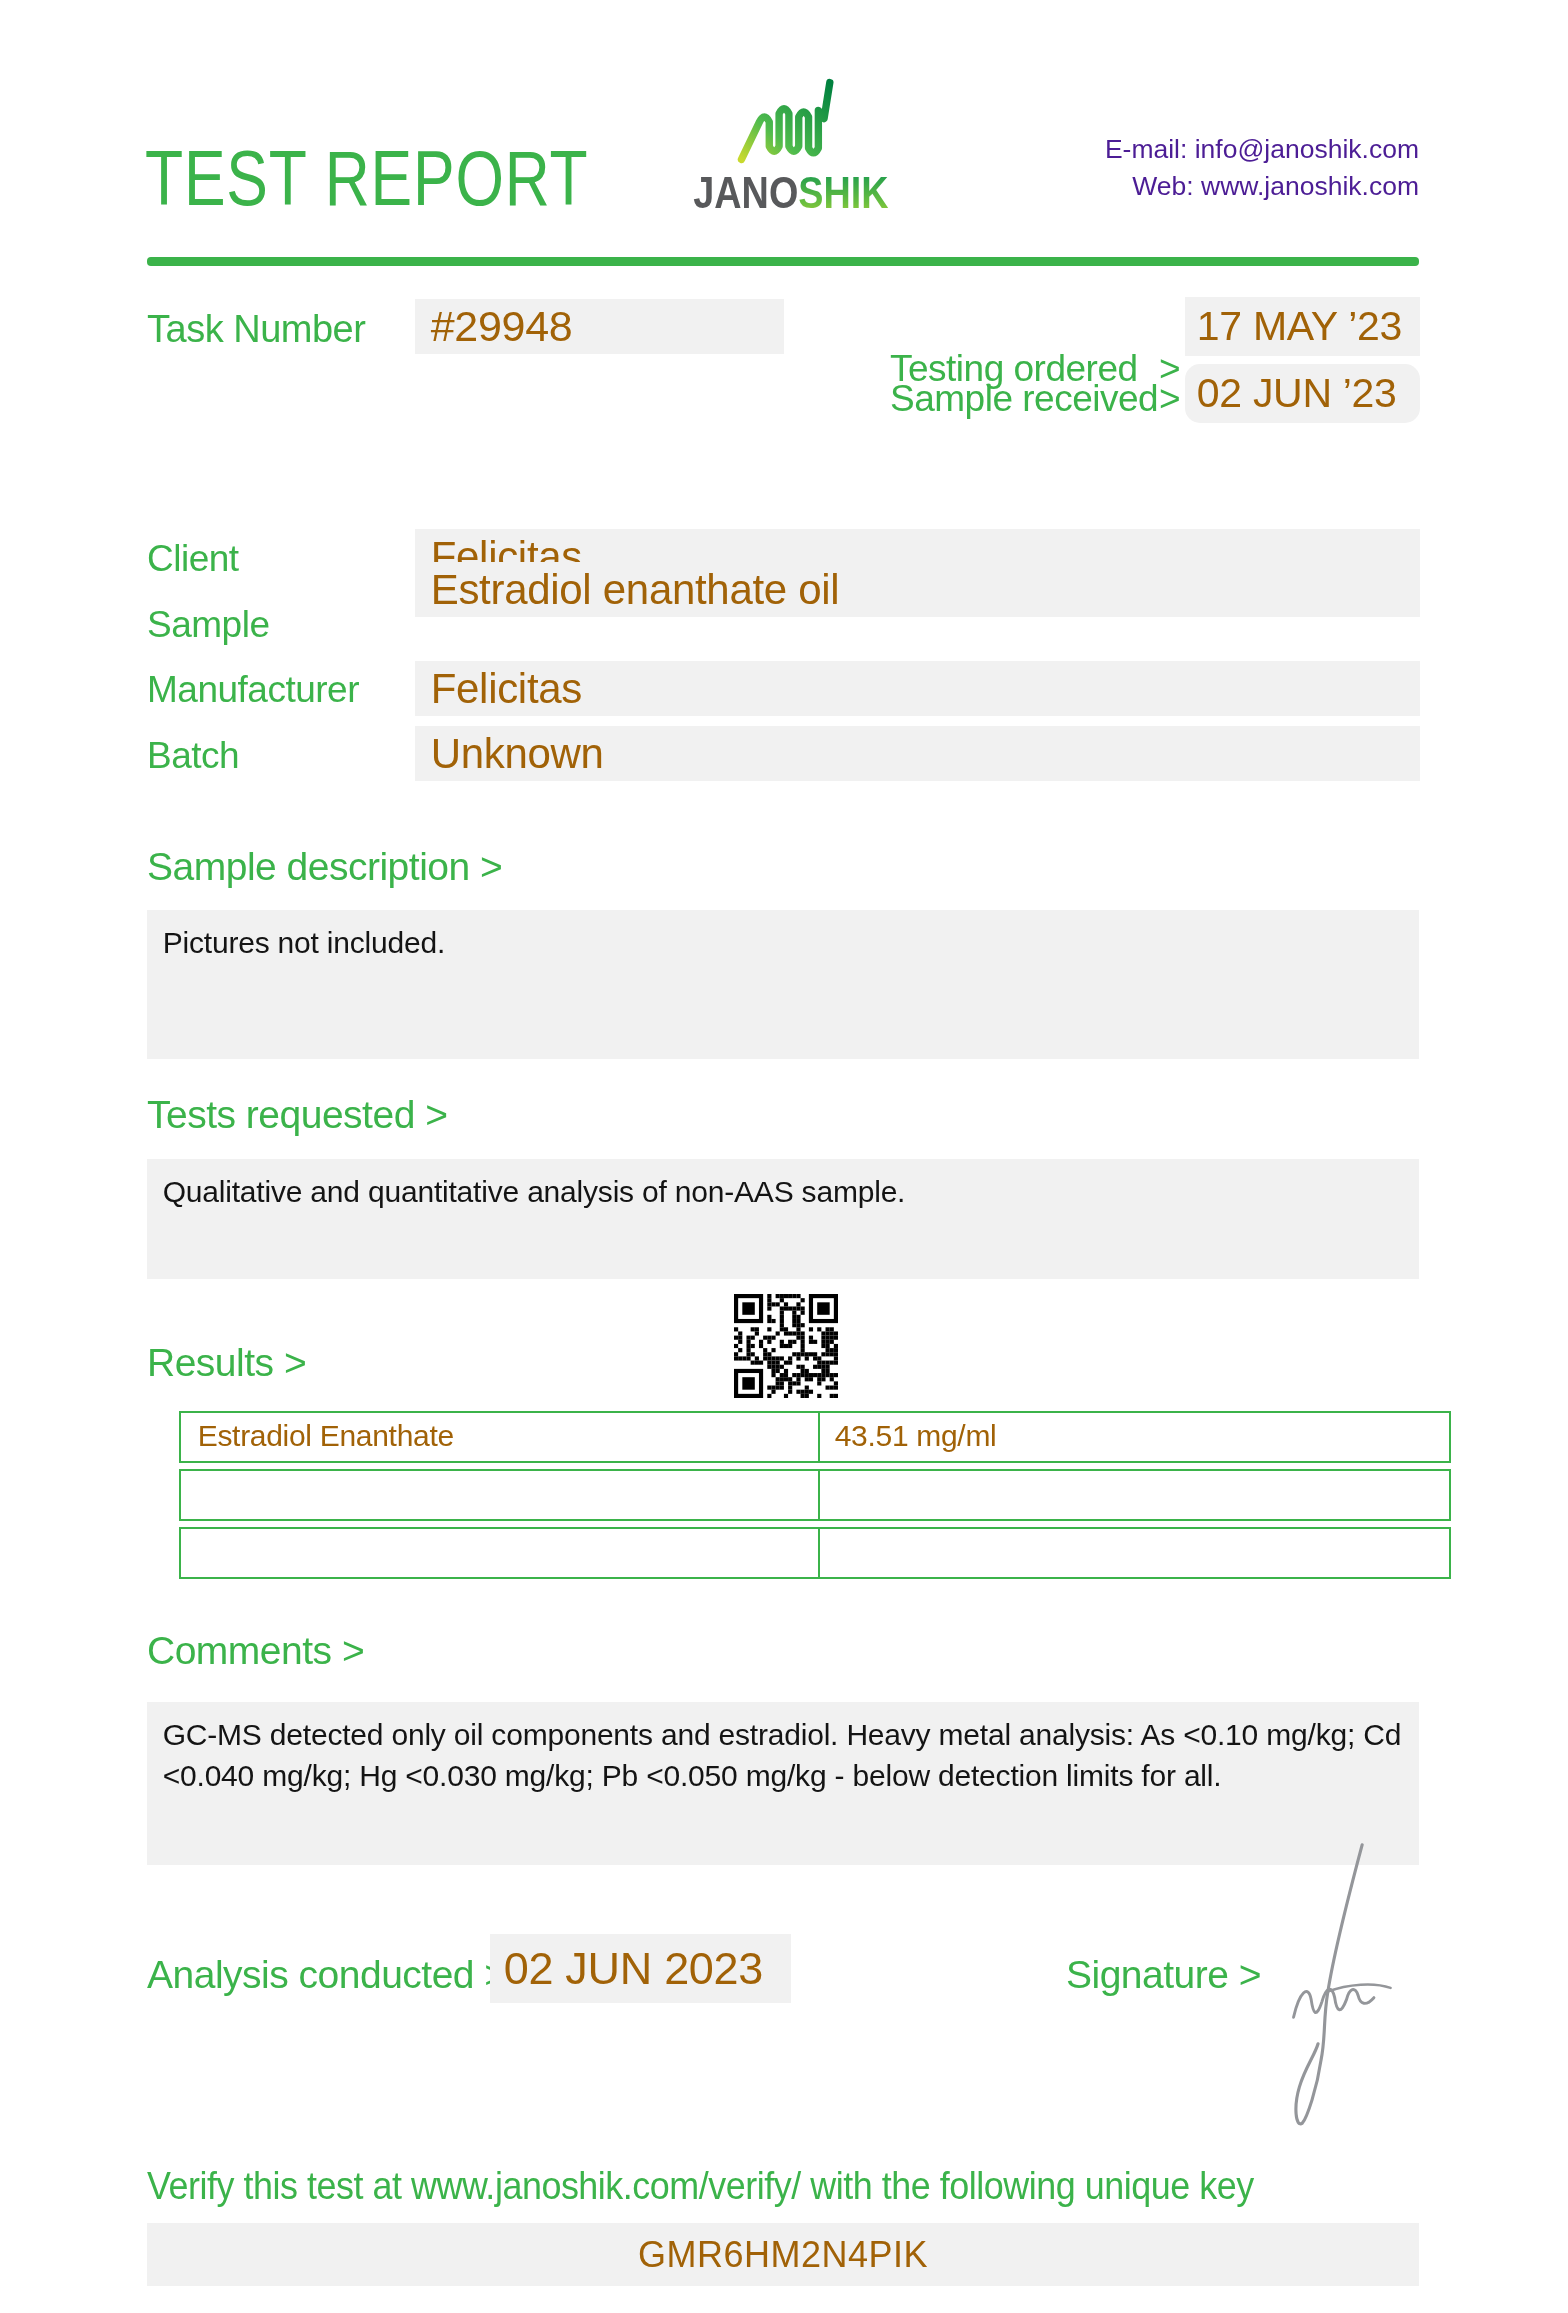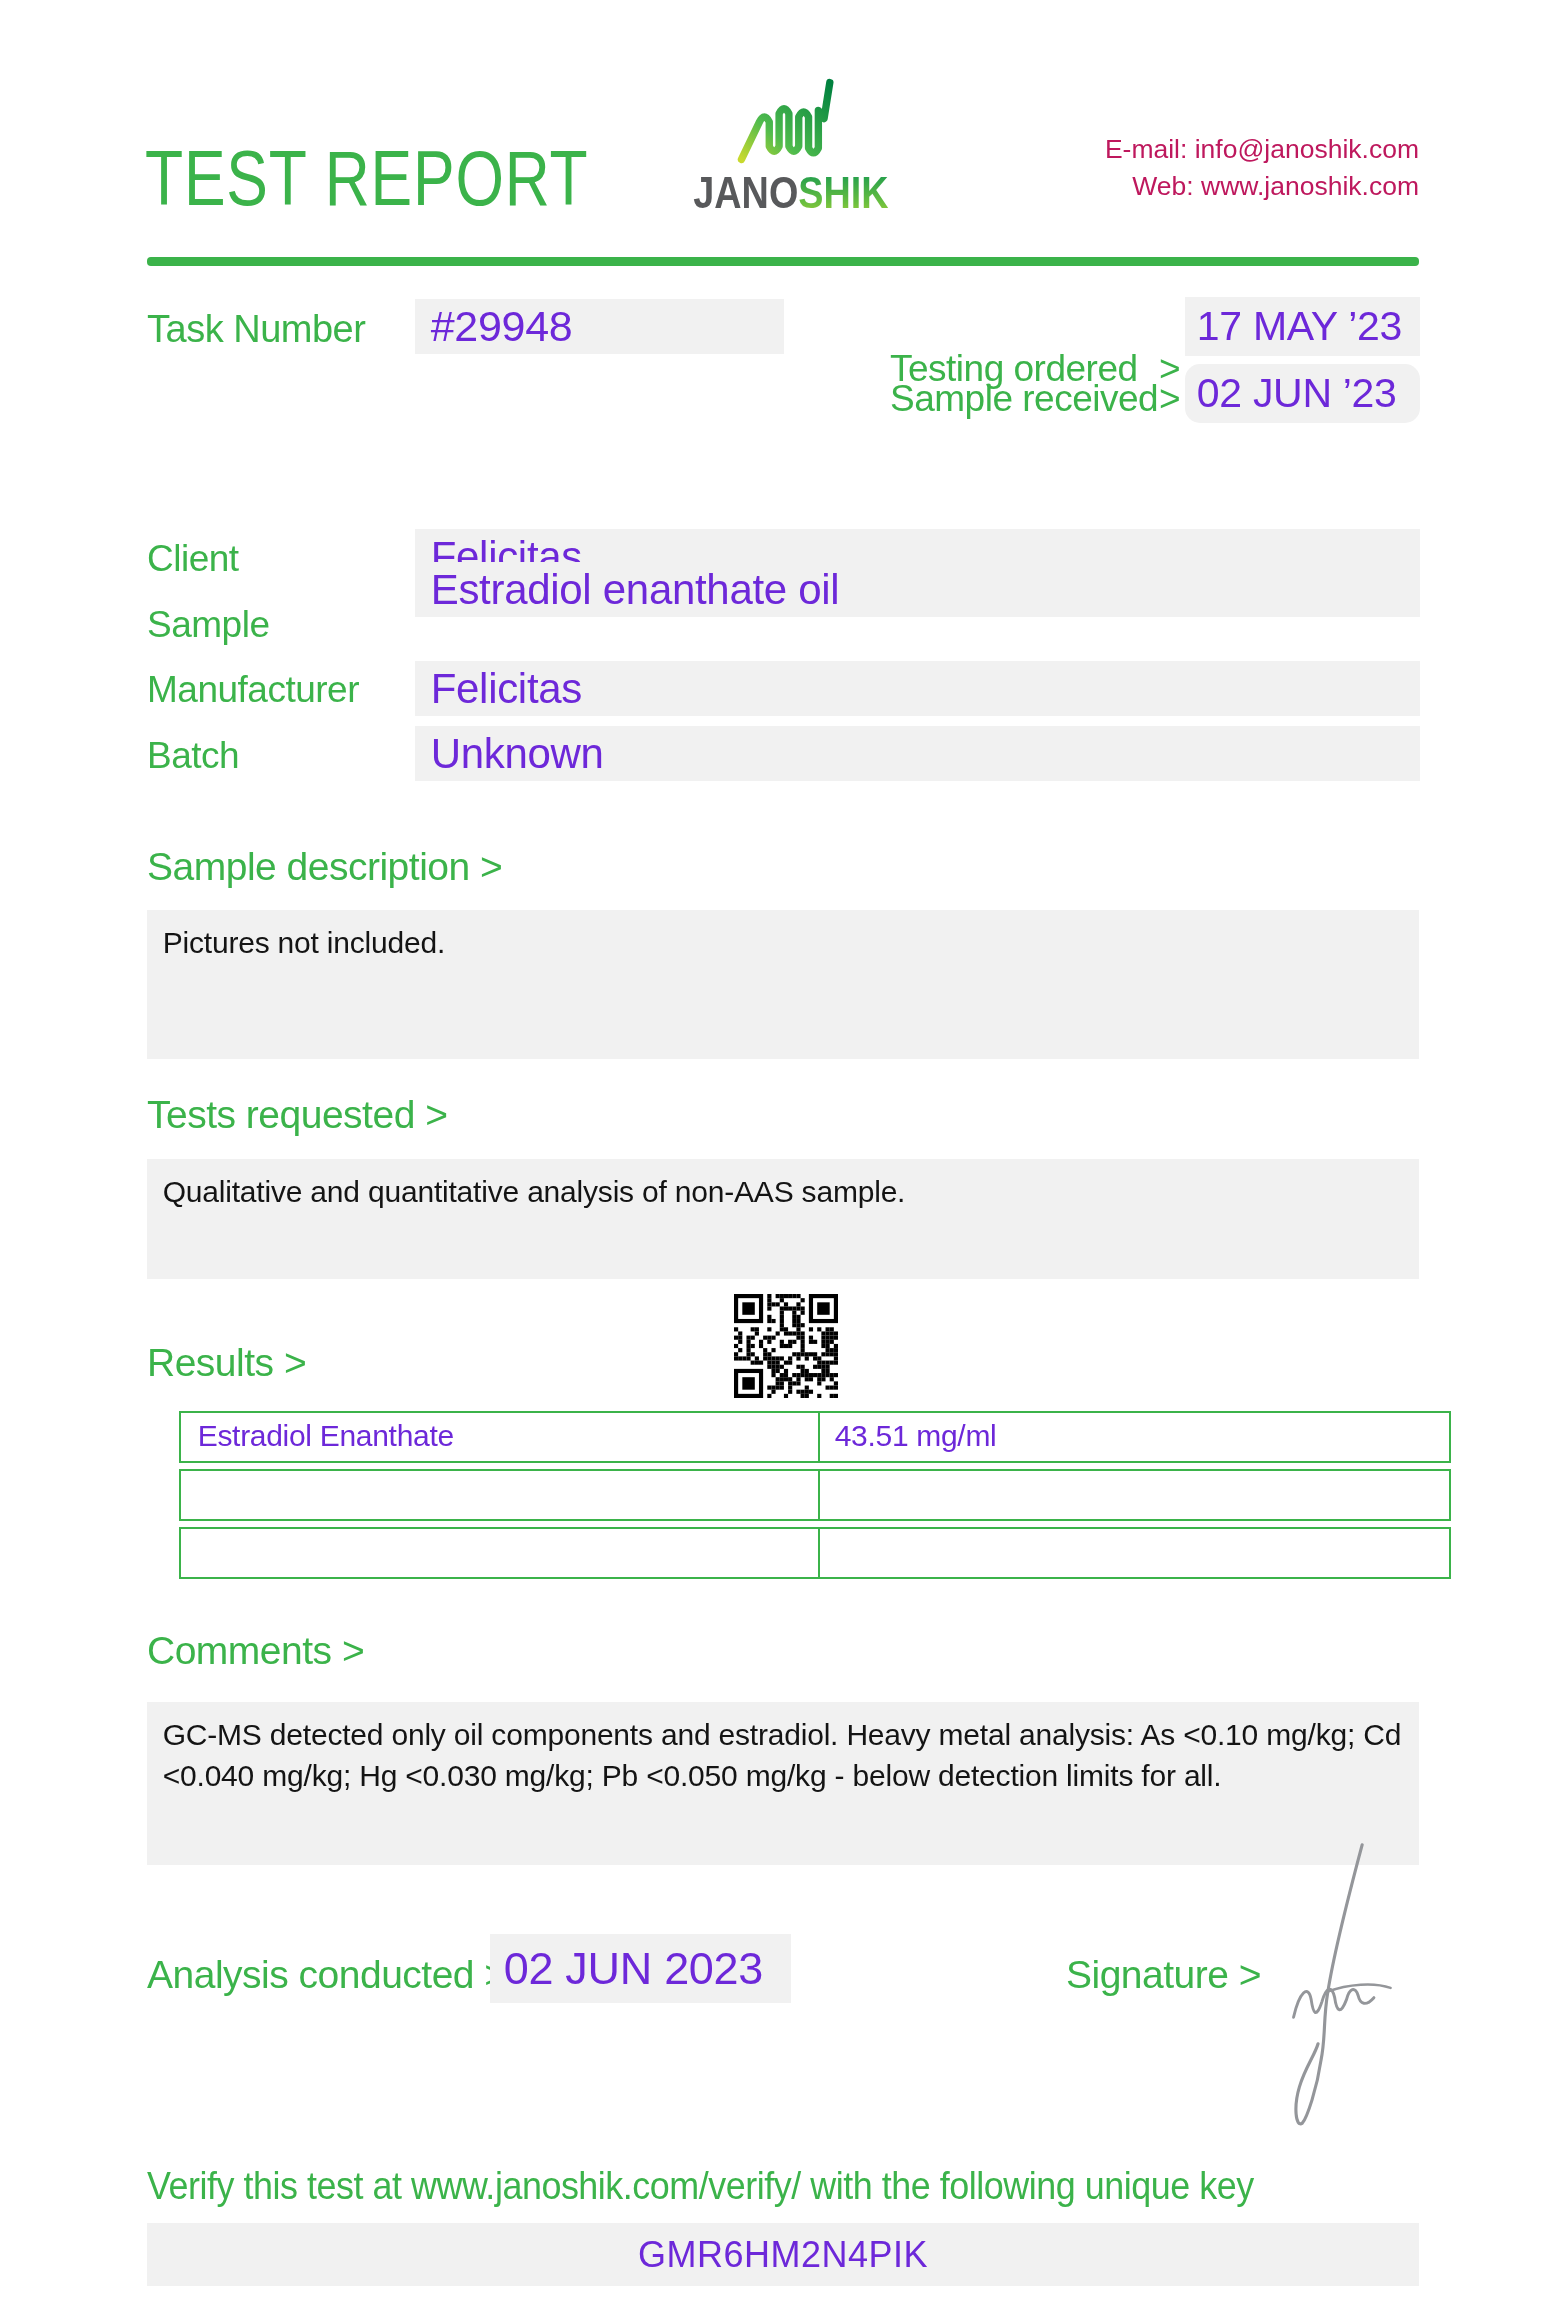--- a/index.html
+++ b/index.html
@@ -10,31 +10,31 @@
   .title{left:145px;top:139px;font-size:78px;line-height:1;color:#3bb34a;font-weight:500;
          transform:scaleX(.80);transform-origin:left top;letter-spacing:1px;white-space:nowrap;}
 
   .logo-icon{left:733px;top:76px;width:102px;height:90px;}
   .wordmark{left:676px;top:167px;width:216px;text-align:center;font-size:45px;font-weight:700;
             letter-spacing:0;transform:scaleX(.84);transform-origin:center top;white-space:nowrap;}
   .wm-left{color:#58595b;}
   .wm-right{background:linear-gradient(180deg,#1d9c4e 10%,#6abf3f 70%,#a8cf38 100%);
             -webkit-background-clip:text;background-clip:text;color:transparent;}
 
-  .contact{right:149px;top:131px;text-align:right;font-size:26.5px;line-height:1.38;color:#be185d;margin-left:8px;}
+  .contact{right:149px;top:131px;text-align:right;font-size:26.5px;line-height:1.38;color:#4c1d95;margin-left:8px;}
 
   .rule{left:147px;top:257px;width:1272px;height:8.8px;background:#3bb34a;border-radius:3.9px;}
 
   .glabel{font-size:37px;color:#3bb34a;letter-spacing:-0.5px;white-space:nowrap;}
   .heading{font-size:39px;color:#3bb34a;letter-spacing:-0.5px;white-space:nowrap;}
 
   .field{background:#f1f1f1;}
   .task-box{left:415px;top:299px;width:369px;height:55px;}
   .task-box .val{font-size:43px;line-height:55px;padding-left:15.7px;font-weight:500;}
-  .val{color:#6d28d9;letter-spacing:-0.3px;white-space:nowrap;}
+  .val{color:#a16207;letter-spacing:-0.3px;white-space:nowrap;}
 
   .ord-label{left:890px;top:308px;width:290px;display:flex;justify-content:space-between;margin-top:40px;}
   .rec-label{left:890px;top:378px;width:290px;display:flex;justify-content:space-between;}
   .date-box1{left:1185px;top:297px;width:235px;height:59px;}
   .date-box2{left:1185px;top:364px;width:235px;height:59px;border-radius:15px;}
   .date-box1 .val,.date-box2 .val{font-size:41px;line-height:59px;padding-left:11.8px;font-weight:500;}
 
   .detail-label{left:147px;}
   .detail-box{left:415px;width:1005px;height:55px;}
   .detail-box .val{font-size:42px;line-height:55px;padding-left:15.7px;font-weight:500;}

